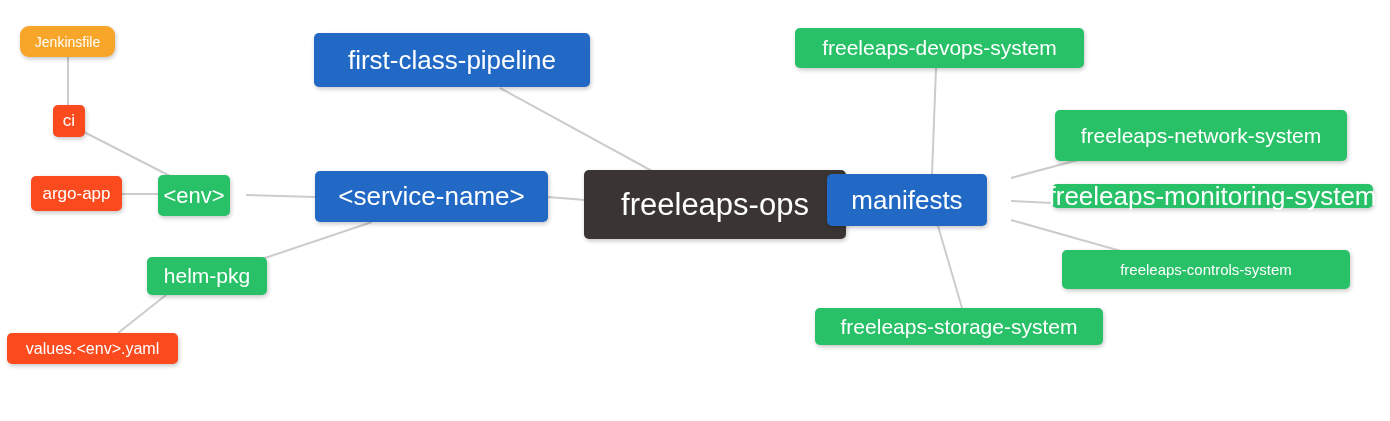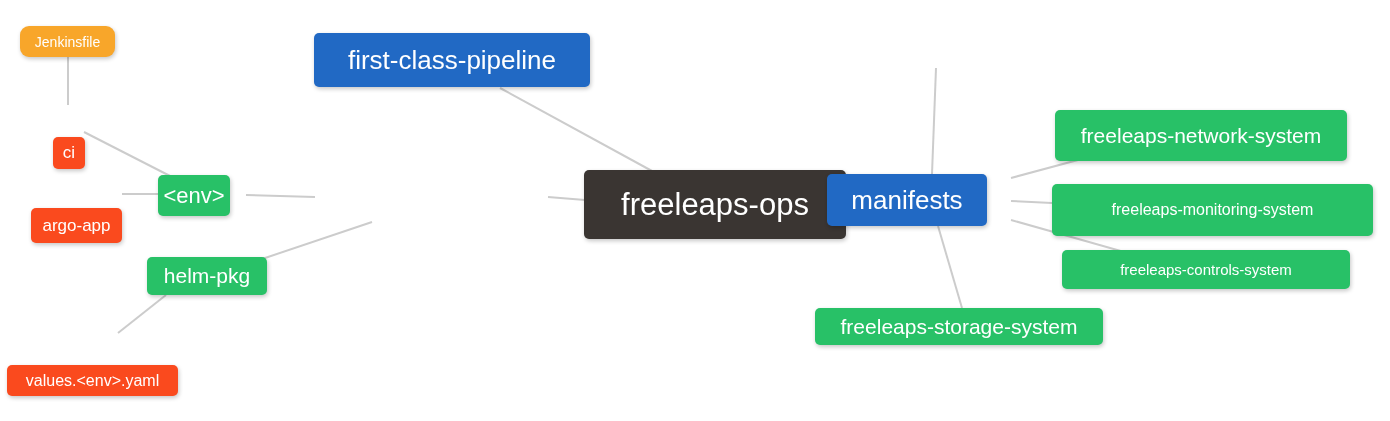--- a/index.html
+++ b/index.html
@@ -36,21 +36,21 @@
     color: var(--color-text, #ffffff);
     border-radius: 5px;
     white-space: nowrap;
     cursor: pointer;
     box-shadow: 1px 2px 4px rgba(0,0,0,0.22);
     user-select: none;
   }
   .lvl-root   { background: var(--color-dark,   #3a3532); }
   .lvl-branch { background: var(--color-blue,   #2169c4); }
   .lvl-sub    { background: var(--color-green,  #28c167); }
-  .lvl-leaf   { background: var(--color-red,    #fa4a1e); margin-top: 32px; }
+  .lvl-leaf   { background: var(--color-red,    #fa4a1e); }
   .lvl-leaf2  { background: var(--color-orange, #f8a62a); border-radius: 9px; }
 </style>
 </head>
 <body>
 
 <div class="canvas">
 
   <svg class="edge-layer" width="1390" height="421" viewBox="0 0 1390 421" xmlns="http://www.w3.org/2000/svg">
     <line x1="68" y1="57" x2="68" y2="105"></line>
     <line x1="84" y1="132" x2="172" y2="177"></line>
@@ -65,37 +65,39 @@
     <line x1="1011" y1="178" x2="1115" y2="150"></line>
     <line x1="1011" y1="201" x2="1052" y2="203"></line>
     <line x1="1011" y1="220" x2="1142" y2="257"></line>
     <line x1="938" y1="226" x2="962" y2="308"></line>
   </svg>
 
   <div class="node lvl-root" style="left:584px;  top:170px; width:262px; height:69px; font-size:31px">freeleaps-ops</div>
 
   <div class="node lvl-branch" style="left:314px;  top:33px;  width:276px; height:54px; font-size:26px">first-class-pipeline</div>
 
+  <div class="node lvl-branch" style="left:315px;  top:171px; width:233px; height:51px; font-size:26px">&lt;service-name&gt;</div>
 
   <div class="node lvl-branch" style="left:827px;  top:174px; width:160px; height:52px; font-size:26px">manifests</div>
 
   <div class="node lvl-sub" style="left:158px;  top:175px; width:72px;  height:41px; font-size:22px">&lt;env&gt;</div>
 
   <div class="node lvl-sub" style="left:147px;  top:257px; width:120px; height:38px; font-size:21px">helm-pkg</div>
 
   <div class="node lvl-leaf" style="left:53px;   top:105px; width:32px;  height:32px; font-size:17px">ci</div>
 
   <div class="node lvl-leaf" style="left:31px;   top:176px; width:91px;  height:35px; font-size:17px">argo-app</div>
 
   <div class="node lvl-leaf" style="left:7px;    top:333px; width:171px; height:31px; font-size:16px">values.&lt;env&gt;.yaml</div>
 
   <div class="node lvl-leaf2" style="left:20px;   top:26px;  width:95px;  height:31px; font-size:14px">Jenkinsfile</div>
 
+  <div class="node lvl-sub" style="left:795px;  top:28px;  width:289px; height:40px; font-size:21px">freeleaps-devops-system</div>
 
   <div class="node lvl-sub" style="left:1055px; top:110px; width:292px; height:51px; font-size:21px">freeleaps-network-system</div>
 
-  <div class="node lvl-sub" style="left:1052px; top:184px; width:321px; height:52px; font-size:16px">freeleaps-monitoring-system</div>
+  <div class="node lvl-sub" style="left:1052px; top:184px; width:321px; height:24px; font-size:26px">freeleaps-monitoring-system</div>
 
   <div class="node lvl-sub" style="left:1062px; top:250px; width:288px; height:39px; font-size:15px">freeleaps-controls-system</div>
 
   <div class="node lvl-sub" style="left:815px;  top:308px; width:288px; height:37px; font-size:21px">freeleaps-storage-system</div>
 
 </div>
 
 </body></html>

